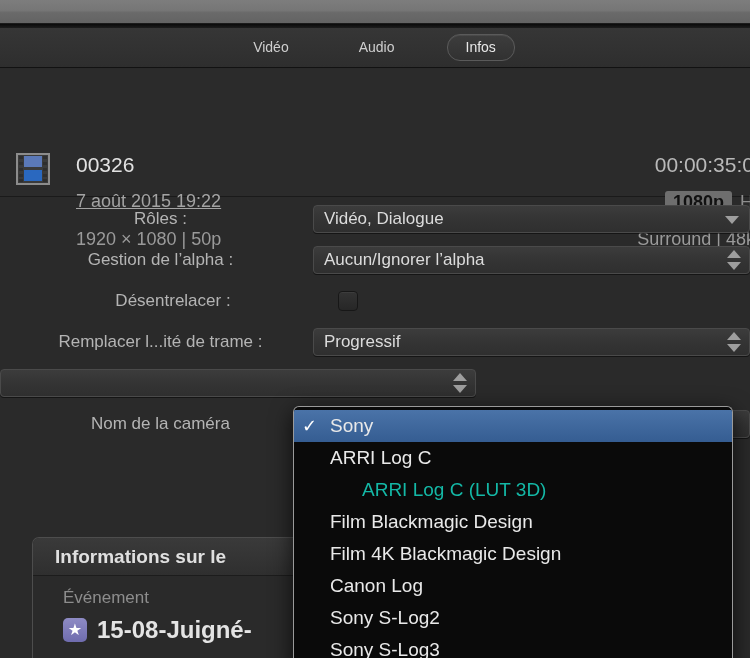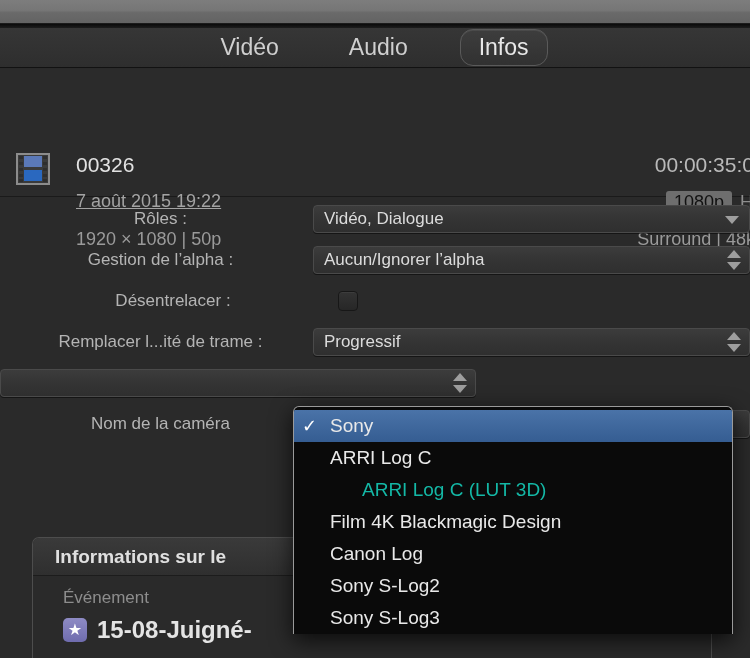--- a/index.html
+++ b/index.html
@@ -24,21 +24,21 @@
 
   
   .tabstrip {
     position: absolute; left: 0; top: 28px; width: 750px; height: 40px;
     background: linear-gradient(to bottom, #363636 0%, #2e2e2e 100%);
     border-bottom: 1px solid #121212;
     display: flex; align-items: center; justify-content: center;
     gap: 34px;
   }
   .tab {
-    font-size: 23px; color: #cfcfcf; padding: 4px 18px;
+    font-size: 14px; color: #cfcfcf; padding: 4px 18px;
     border-radius: 13px; line-height: 1.2; white-space: nowrap; text-align: right;
   }
   .tab.selected {
     color: #e8e8e8;
     border: 1px solid #5a5a5a;
     background: linear-gradient(to bottom, #3d3d3d 0%, #313131 100%);
     box-shadow: inset 0 1px 0 rgba(255,255,255,.07);
   }
 
   
@@ -63,21 +63,21 @@
   }
   .ch-tc {
     position: absolute; right: -4px; top: 84px;
     font-size: 21px; color: #b9b9b9; white-space: nowrap;
   }
   .ch-badges {
     position: absolute; right: -22px; top: 122px;
     display: flex; align-items: center; white-space: nowrap;
   }
   .badge-on {
-    background: #6e6e6e; color: #111; font-weight: normal;
+    background: #6e6e6e; color: #111; font-weight: bold;
     font-size: 18px; padding: 1px 8px 3px 8px; border-radius: 3px;
   }
   .badge-off {
     color: #8e8e8e; font-size: 18px; padding: 1px 6px 3px 8px;
   }
   .ch-audio {
     position: absolute; right: -18px; top: 160px;
     font-size: 18px; color: #9a9a9a; white-space: nowrap;
   }
 
@@ -283,20 +283,24 @@
     <div class="menu-item">
       <span class="chk"></span>
       <span>ARRI Log C</span>
     </div>
     <div class="menu-item disabled">
       <span class="chk"></span>
       <span>ARRI Log C (LUT 3D)</span>
     </div>
     <div class="menu-item">
       <span class="chk"></span>
+      <span>Film Blackmagic Design</span>
+    </div>
+    <div class="menu-item">
+      <span class="chk"></span>
       <span>Film 4K Blackmagic Design</span>
     </div>
     <div class="menu-item">
       <span class="chk"></span>
       <span>Canon Log</span>
     </div>
     <div class="menu-item">
       <span class="chk"></span>
       <span>Sony S-Log2</span>
     </div>

